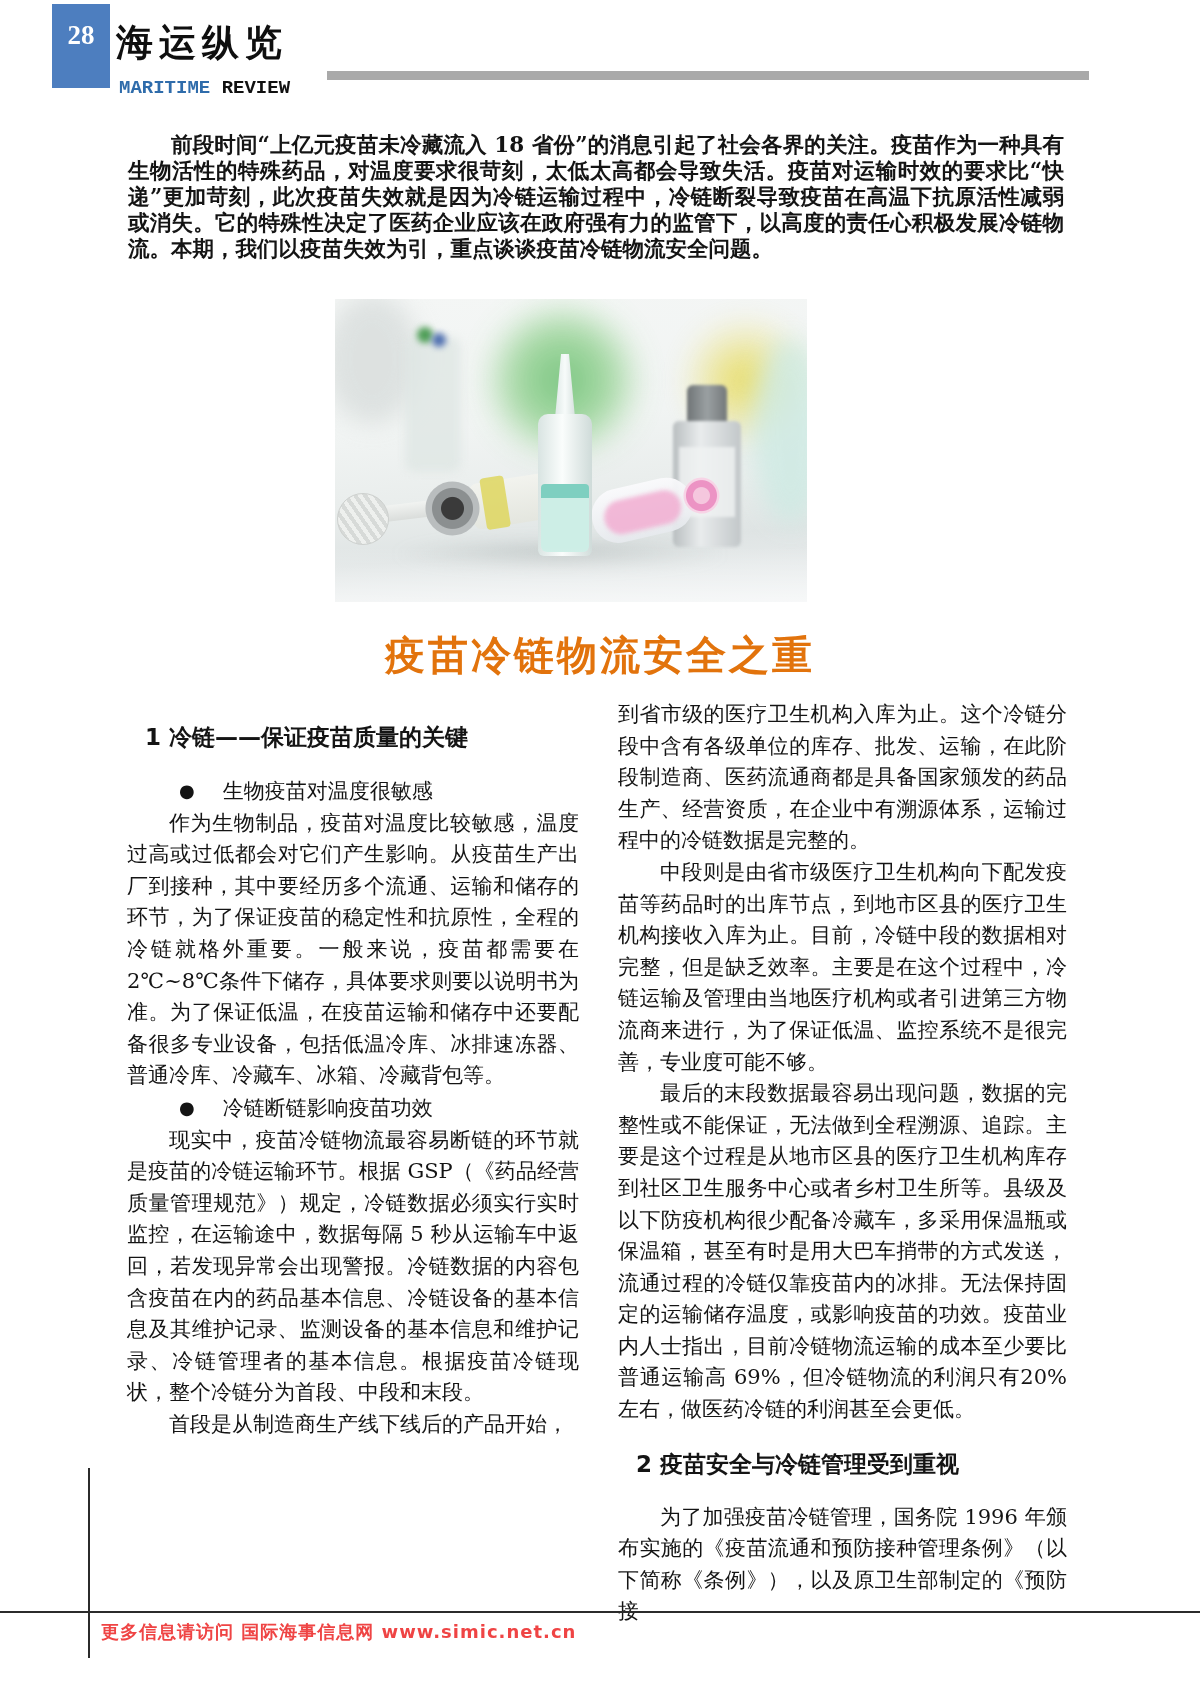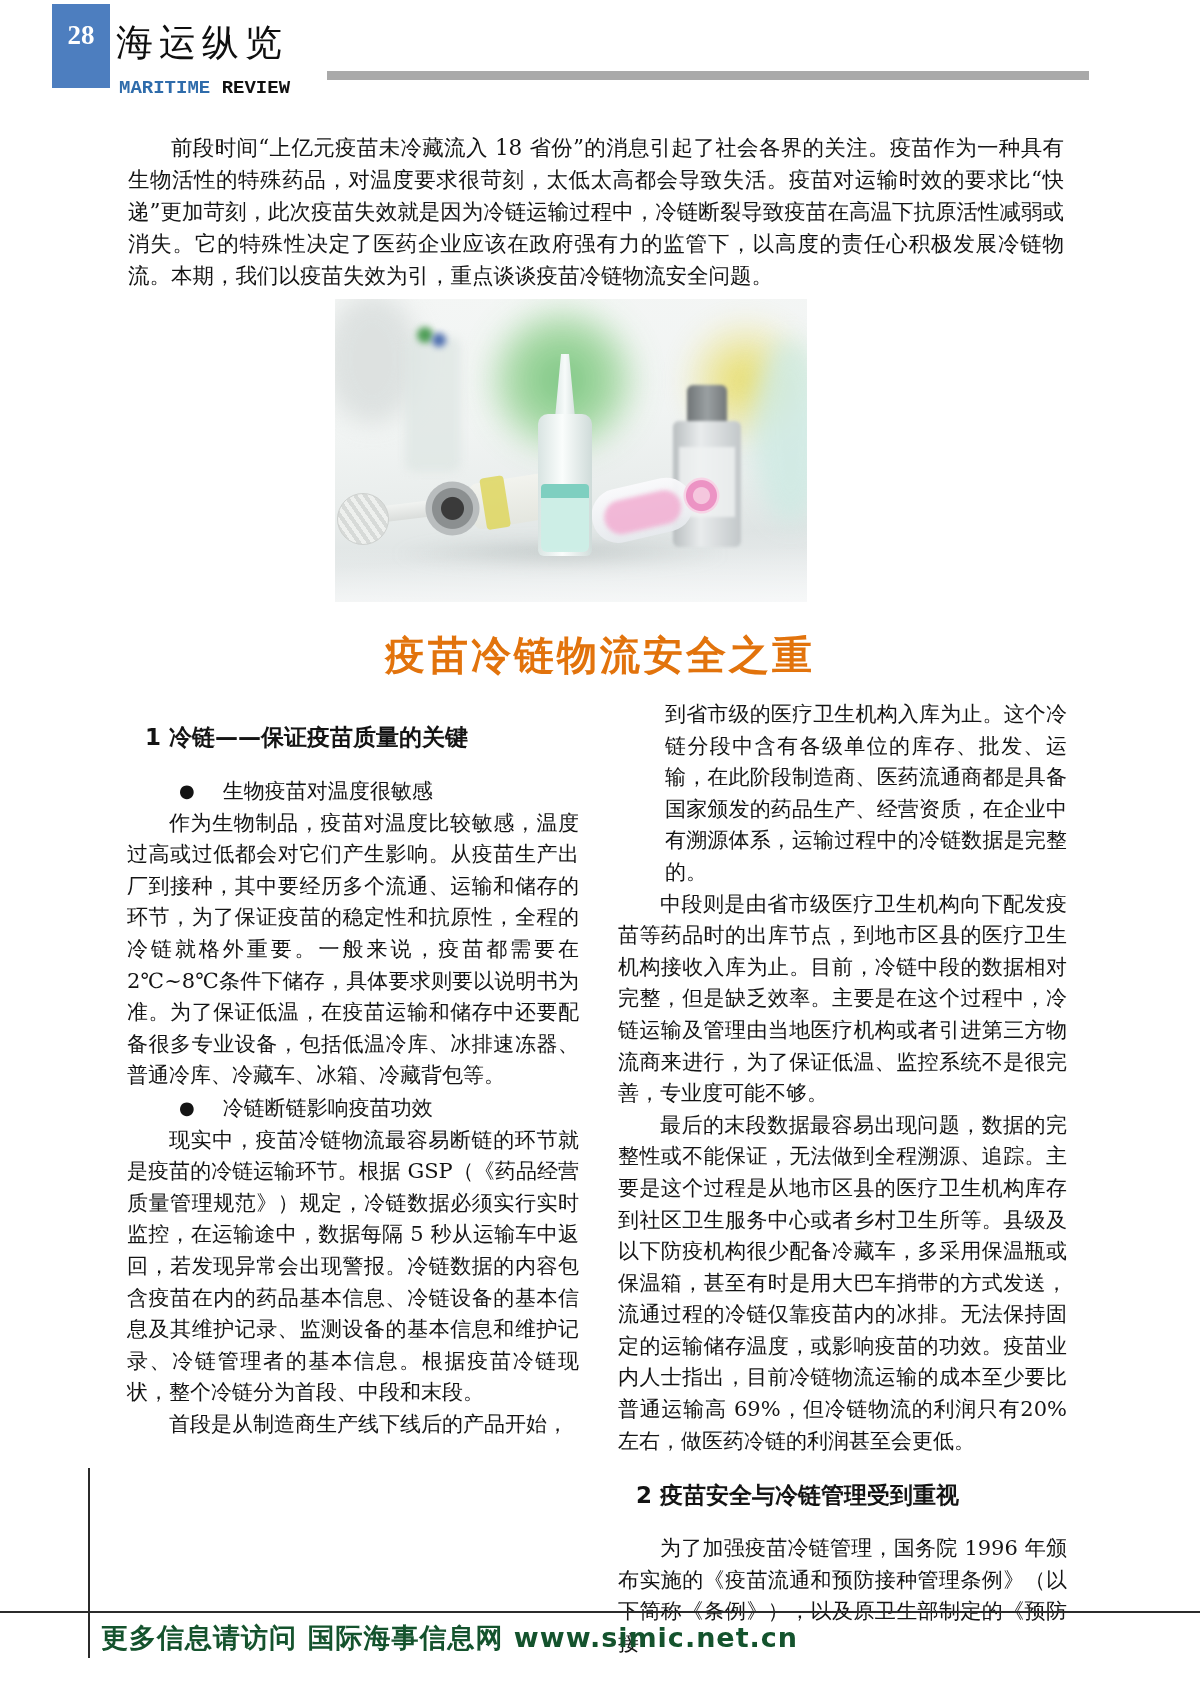--- a/index.html
+++ b/index.html
@@ -4,29 +4,29 @@
 <style>
   html,body{margin:0;padding:0;background:#ffffff;}
   .page{position:relative;width:1200px;height:1707px;background:#ffffff;overflow:hidden;
         font-family:"DejaVu Serif","Liberation Serif",serif;color:#141414;}
 
   
   .pagenum-box{position:absolute;left:52px;top:4px;width:58px;height:84px;background:#4d7ebf;
     color:#ffffff;font-family:Liberation Serif, serif;font-weight:bold;font-size:27px;
     display:flex;justify-content:center;align-items:flex-start;padding-top:16px;box-sizing:border-box;}
   .mag-cn{position:absolute;left:116px;top:18px;font-family:"Liberation Sans",sans-serif;
-    font-weight:normal;font-size:37px;letter-spacing:6px;color:#0f0f0f;}
+    font-weight:bold;font-size:37px;letter-spacing:6px;color:#0f0f0f;}
   .mag-en{position:absolute;left:119px;top:77px;font-family:Liberation Mono, monospace;
     font-weight:bold;font-size:19px;color:#101010;text-align:right;}
   .mag-en .blue{color:#2f6cab;}
   .header-bar{position:absolute;left:327px;top:71px;width:762px;height:9px;background:#a9a9a9;}
 
   
-  .intro{position:absolute;left:128px;top:132px;width:936px;font-size:21.5px;line-height:32px;
-    text-align:justify;text-indent:2em;}
+  .intro{position:absolute;left:128px;top:132px;width:936px;font-size:21.5px;line-height:26px;
+    text-align:justify;text-indent:2em;font-weight:bold;}
 
   
   .photo{position:absolute;left:335px;top:299px;width:472px;height:303px;overflow:hidden;
     background:linear-gradient(175deg,#f4f6f5 0%,#f1f4f3 40%,#e9edec 62%,#dfe4e4 78%,#edf0f1 100%);}
   .photo *{position:absolute;}
   .blob{border-radius:50%;}
   .b-green{left:150px;top:6px;width:155px;height:150px;filter:blur(15px);opacity:.85;
     background:radial-gradient(circle,#64bd6c 0%,#9ed69b 48%,rgba(158,214,155,0) 74%);}
   .b-yellow{left:348px;top:12px;width:125px;height:140px;filter:blur(14px);opacity:.9;
     background:radial-gradient(circle,#e6d84a 0%,rgba(230,216,74,0) 70%);}
@@ -71,31 +71,31 @@
   .sheen{left:0;top:248px;width:472px;height:55px;
     background:linear-gradient(180deg,rgba(255,255,255,0),rgba(255,255,255,.55));}
 
   
   .article-title{position:absolute;left:100px;top:628px;width:1000px;text-align:center;
     font-size:40px;font-weight:bold;color:#e2730c;letter-spacing:3px;}
   .col{position:absolute;top:699px;font-size:21px;line-height:31.6px;text-align:justify;}
   .col-left{left:127px;width:452px;}
   .col-right{left:618px;width:449px;}
   .col p{margin:0;text-indent:2em;}
-  .col p.noindent{text-indent:0;margin-left:47px;}
+  .col p.noindent{text-indent:0;}
   .sec-heading{margin:18px;font-family:"DejaVu Sans","Liberation Sans",sans-serif;
     font-weight:bold;font-size:23px;line-height:40px;text-align:left;}
   .bullet-line{padding-left:52px;text-indent:0;}
   .bullet-line .dot{font-size:18px;margin-right:28px;vertical-align:1px;}
 
   
   .footer-rule{position:absolute;left:0;top:1611px;width:1200px;height:2px;background:#2b2b2b;}
   .footer-vline{position:absolute;left:88px;top:1468px;width:2px;height:190px;background:#2b2b2b;}
   .footer-text{position:absolute;left:101px;top:1620px;font-family:"DejaVu Sans","Liberation Sans",sans-serif;
-    font-weight:bold;font-size:27px;letter-spacing:1px;color:#14532d;}
+    font-weight:bold;font-size:18px;letter-spacing:1px;color:#ef4444;}
 </style>
 </head>
 <body>
 
 <div class="page">
 
   <div class="pagenum-box">
     <span>28</span>
   </div>
   <div class="mag-cn">海运纵览</div>

